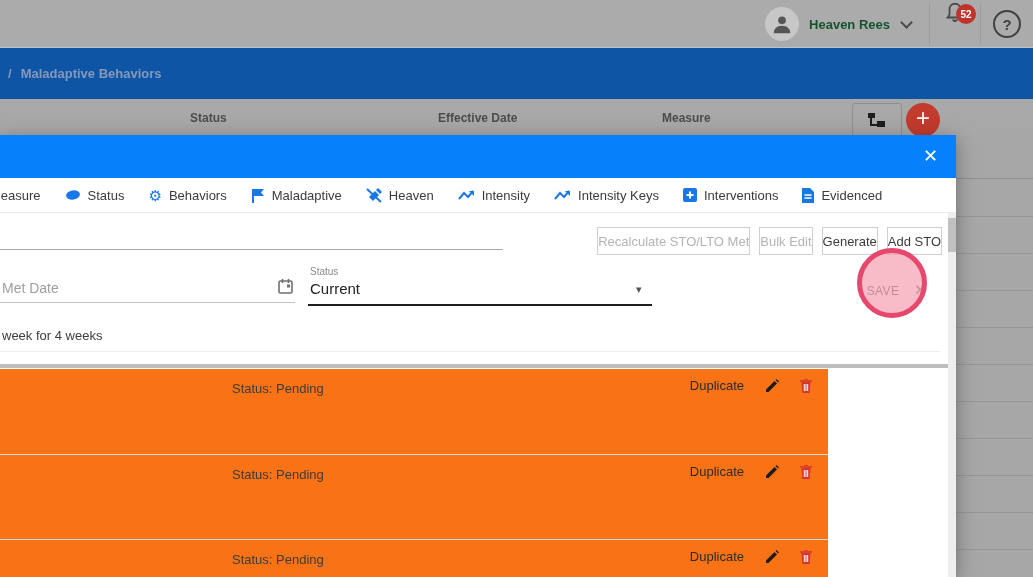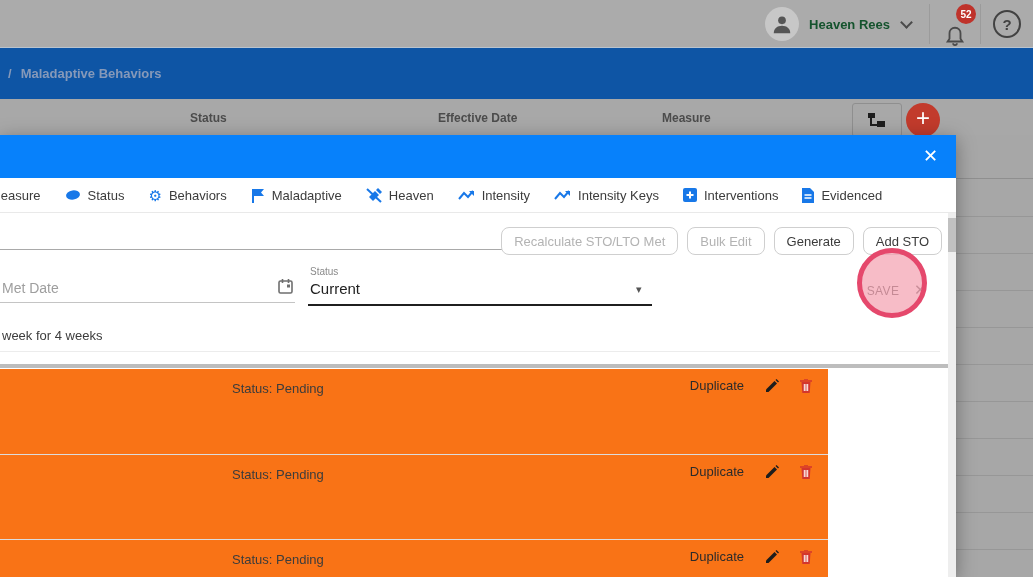--- a/index.html
+++ b/index.html
@@ -9,21 +9,21 @@
   
   #topbar { position:absolute; left:0; top:0; width:1033px; height:48px;
             background:#ababab; border-bottom:1px solid #b9c3ce; }
   .tb-cluster { position:absolute; right:0; top:0; height:48px; display:flex; align-items:center; }
   .avatar { width:34px; height:34px; border-radius:50%; background:#c7c7c7; overflow:hidden;
             display:flex; align-items:center; justify-content:center; }
   .user-name { font-size:13px; font-weight:bold; color:#14532d; margin:0 10px 0 10px; }
   .chev { width:9px; height:9px; border-right:2px solid #4a4a4a; border-bottom:2px solid #4a4a4a;
           transform:rotate(45deg); margin:-4px 18px 0 2px; }
   .vdiv { width:1px; height:40px; background:#9b9b9b; }
-  .bell-wrap { position:relative; width:50px; height:48px; display:flex; align-items:flex-end; justify-content:center;text-decoration:underline; }
+  .bell-wrap { position:relative; width:50px; height:48px; display:flex; align-items:flex-start; justify-content:center;text-decoration:underline; }
   .badge { position:absolute; top:4px; right:4px; min-width:20px; height:20px; border-radius:10px;
            background:#bf332b; color:#fff; font-size:10px; font-weight:bold;
            display:flex; align-items:center; justify-content:center; padding:0 4px; }
   .qcircle { width:28px; height:28px; border-radius:50%; border:2px solid #424242; color:#424242;
              font-size:15px; font-weight:bold; display:flex; align-items:center; justify-content:center;
              margin:0 12px; }
 
   #bluebar { position:absolute; left:0; top:48px; width:1033px; height:51px; background:#0e55a5; }
   .crumb { position:absolute; left:8px; top:18px; font-size:13px; font-weight:bold; color:#8699b9;
            display:flex; gap:9px; }
@@ -56,22 +56,22 @@
   .modal-close { position:absolute; right:18px; top:10px; color:#fff; font-size:18px; cursor:pointer; }
 
   #tabs { position:absolute; left:0; top:43px; width:956px; height:35px; display:flex;
           align-items:center; gap:24px; border-bottom:1px solid #e9e9e9; overflow:hidden; }
   .tab { display:flex; align-items:center; gap:7px; font-size:13px; color:#3c3c3c; white-space:nowrap; }
   .tab:first-child { margin-left:-10px; }
   .tico { color:#1878e8; display:flex; align-items:center; font-size:15px; line-height:1; }
 
   #toolbar-underline { position:absolute; left:0; top:114px; width:503px; height:1px; background:#a9a9a9; }
   #btnrow { position:absolute; right:14px; top:92px; display:flex; gap:9px; }
-  .btn { height:28px; border:1px solid #cfcfcf; border-radius:8px; background:#fff; font-size:13px;
-         padding:0 12px; display:flex; align-items:center; color:#3b3b3b;
+  .btn { height:28px; border:1px solid #cfcfcf; border-radius:0; background:#fff; font-size:13px;
+         padding:0 0; display:flex; align-items:center; color:#3b3b3b;
          font-family:"Liberation Sans", sans-serif; }
   .btn.disabled { color:#b3b3b3; }
 
   .ph { position:absolute; left:2px; top:145px; font-size:14px; color:#9e9e9e; }
   .cal { position:absolute; left:278px; top:144px; color:#6f6f6f; }
   #metdate-line { position:absolute; left:0; top:167px; width:295px; height:1px; background:#c4c4c4; }
   #status-label { position:absolute; left:310px; top:131px; font-size:10px; color:#8a8a8a; }
   #status-value { position:absolute; left:310px; top:145px; font-size:15px; color:#222; }
   #status-caret { position:absolute; left:636px; top:148px; font-size:11px; color:#555; }
   #status-line  { position:absolute; left:308px; top:169px; width:344px; height:2px; background:#1f1f1f; }

